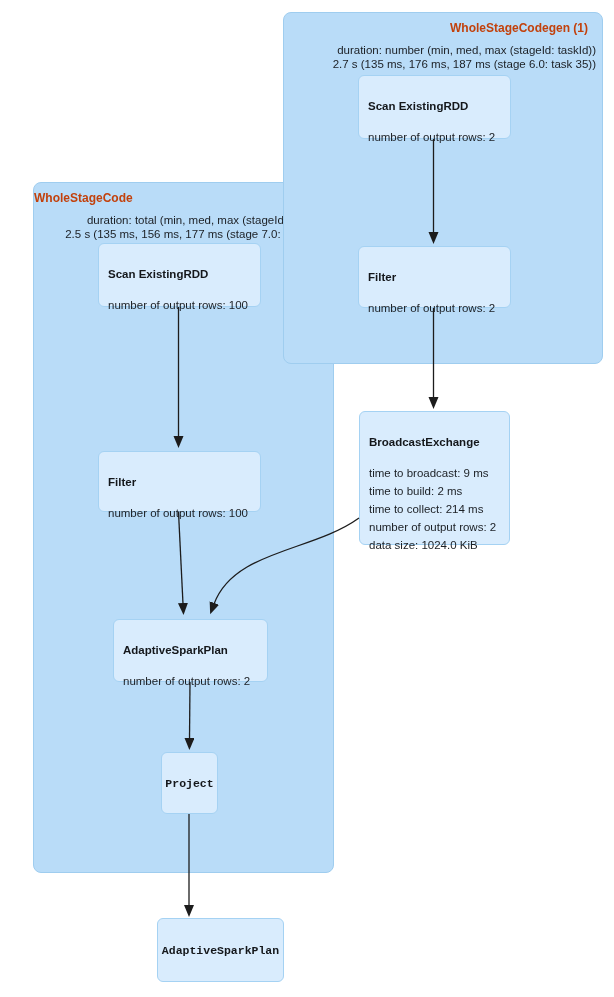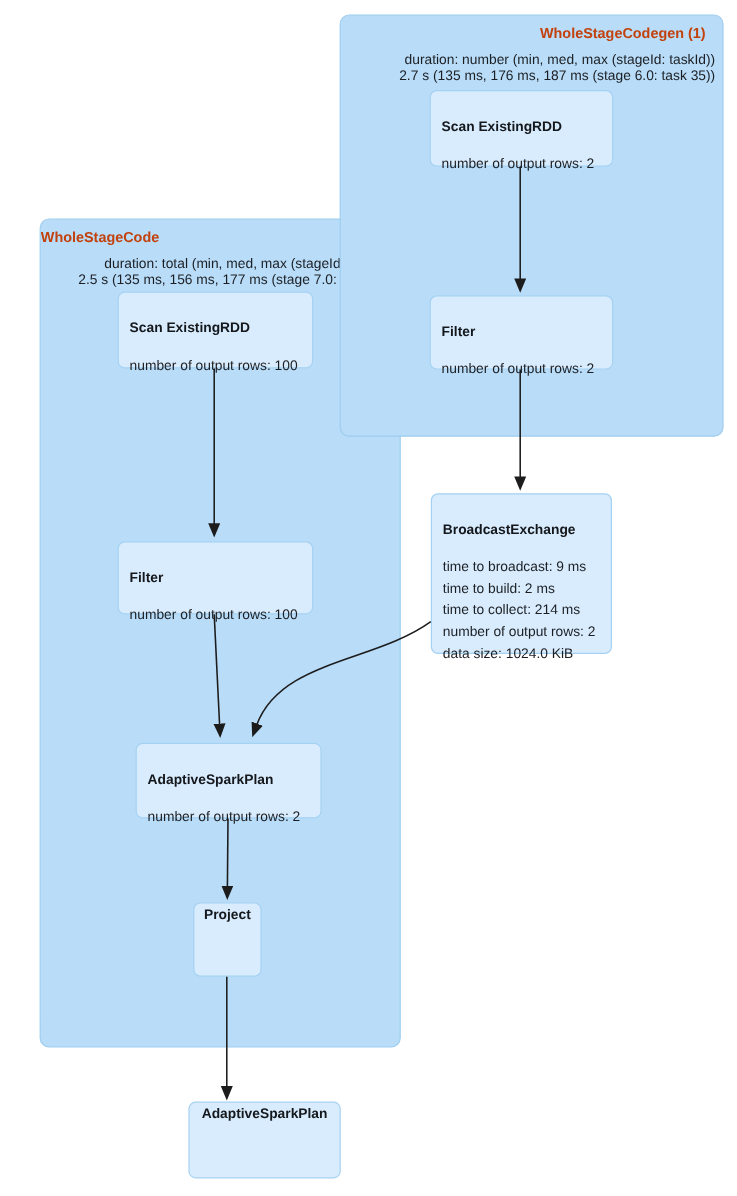--- a/index.html
+++ b/index.html
@@ -64,23 +64,24 @@
     white-space: nowrap;
   }
   .metrics { margin-top: 16px; }
   .metric-line {
     line-height: 18px;
     color: #1b1f24;
     white-space: nowrap;
   }
   .node.center {
     display: flex;
-    align-items: flex-start;
+    align-items: center;
     justify-content: center;
     padding: 4px;
+    font-family: Liberation Mono, monospace;
   }
   .node.center .node-title { white-space: nowrap; }
   #edges {
     position: absolute;
     left: 0; top: 0;
     width: 614px; height: 997px;
     pointer-events: none;
     z-index: 10;
   }
   .edge {

